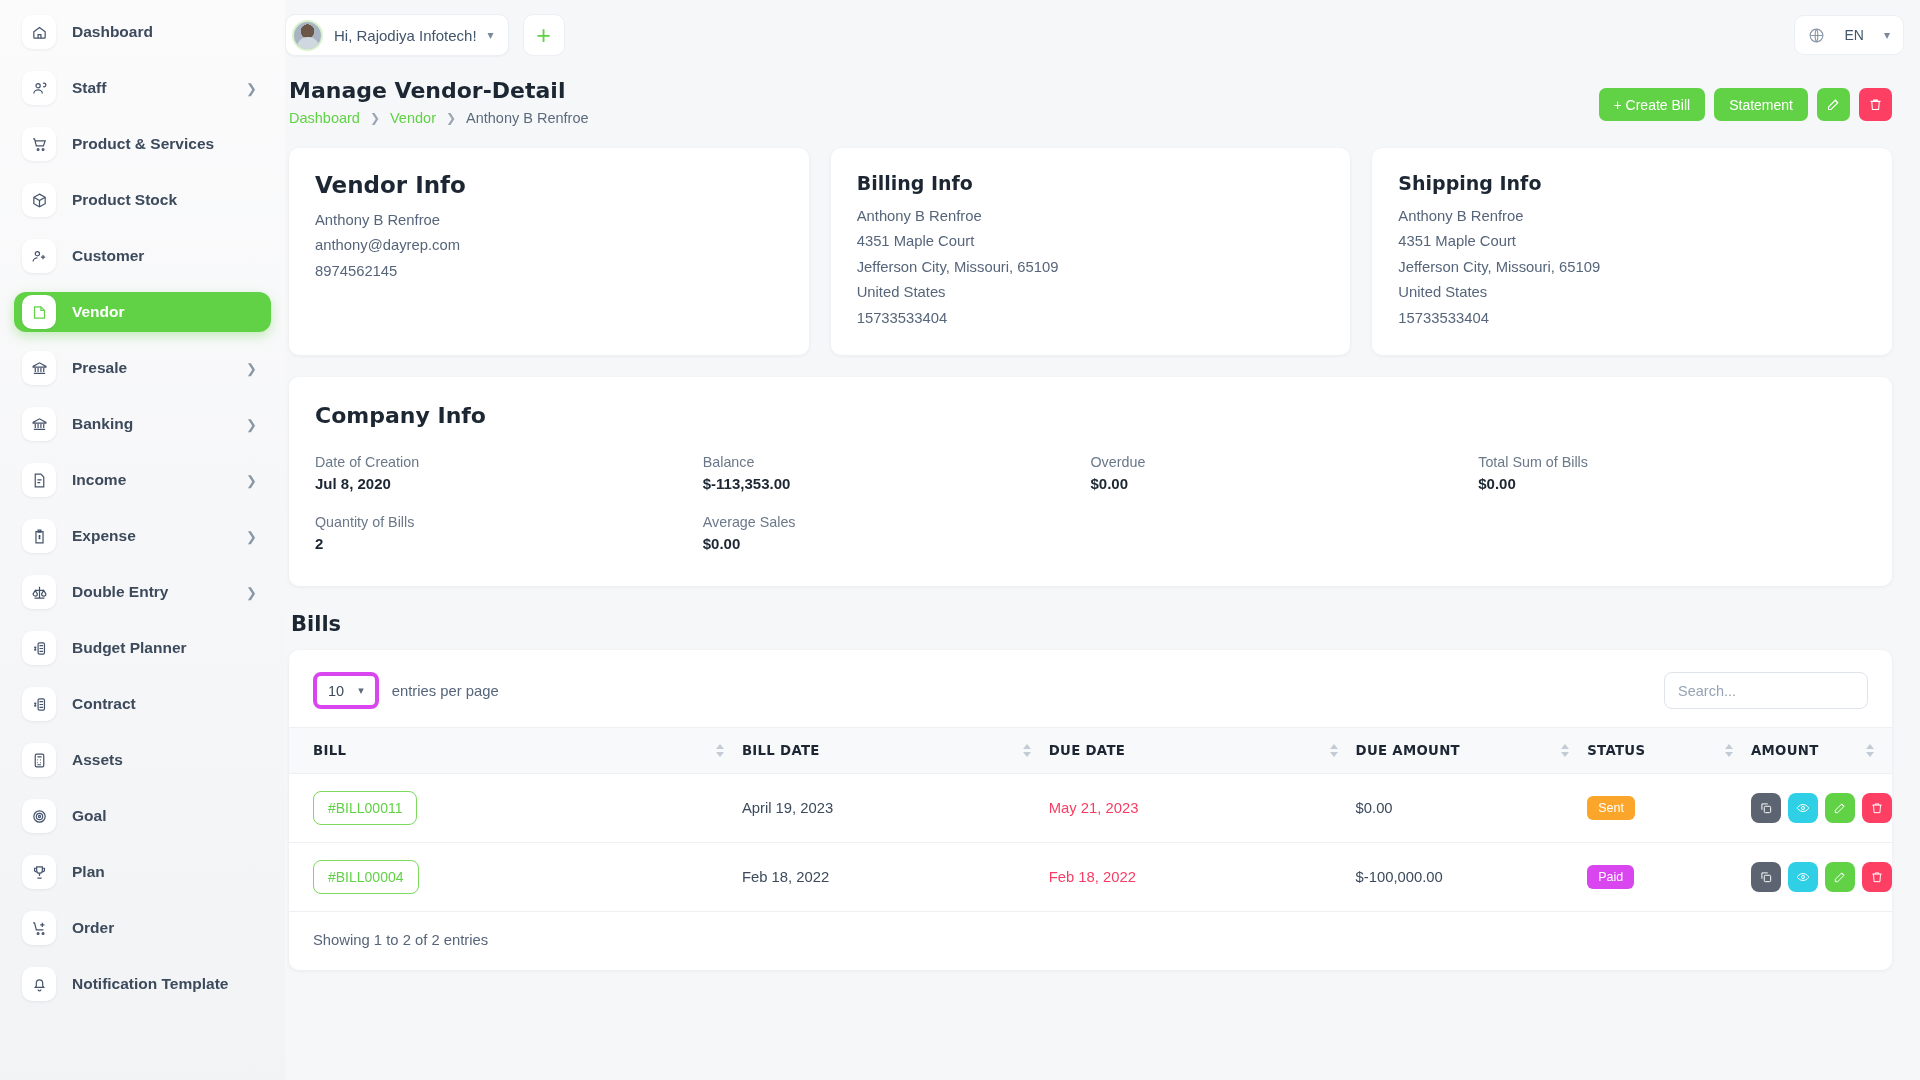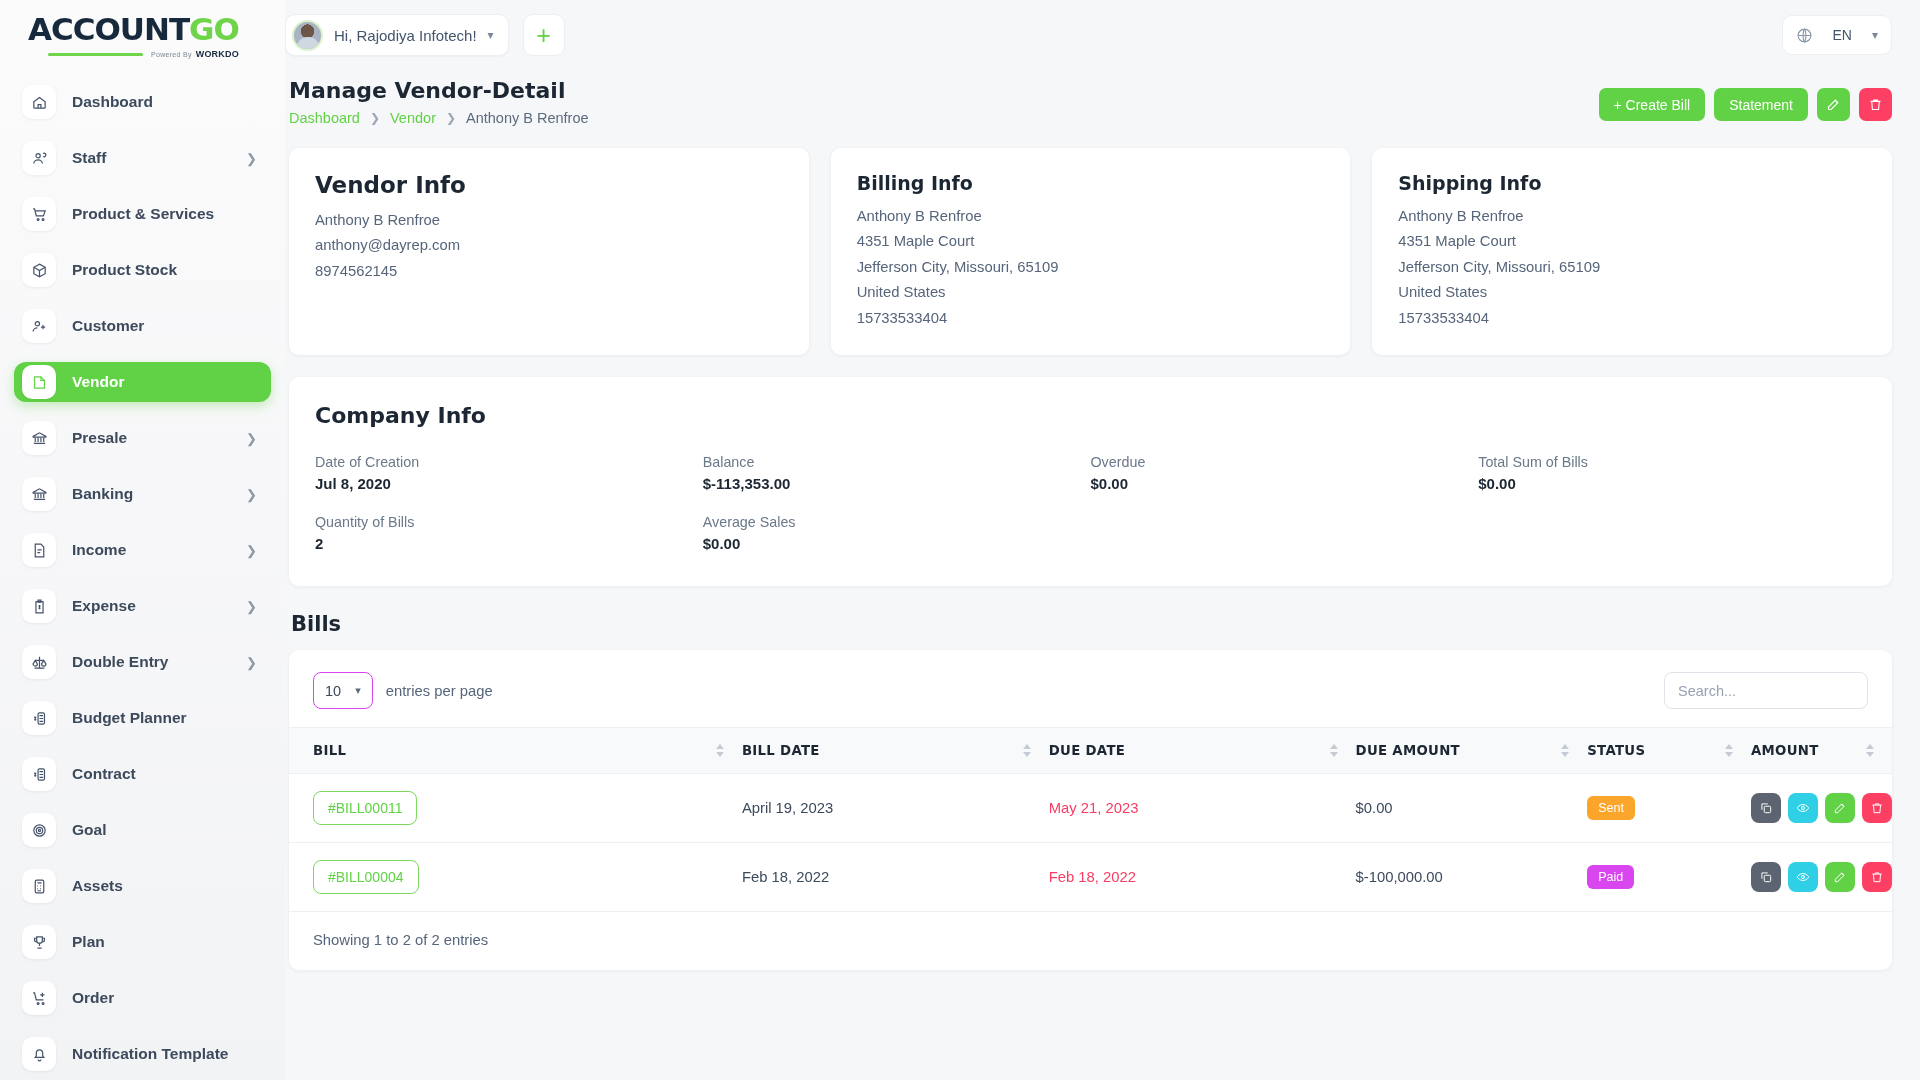--- a/index.html
+++ b/index.html
@@ -41,21 +41,21 @@
   }
   .nav-item .ico svg { width: 17px; height: 17px; stroke: #44536a; fill: none; stroke-width: 1.7; }
   .nav-label { font-size: 15.5px; color: #3c4a5c; font-weight: 600; white-space: nowrap; }
   .nav-caret { margin-left: auto; color: #8a97a6; font-size: 13px; line-height: 1; }
   .nav-item.active { background: #61d246; box-shadow: 0 4px 12px rgba(97,210,70,.35); }
   .nav-item.active .nav-label { color: #ffffff; font-weight: 700; }
   .nav-item.active .ico svg { stroke: #61d246; }
 
   
   .main { flex: 1; height: 1080px; position: relative; overflow: hidden; }
-  .topbar { height: 70px; display: flex; align-items: center; padding: 0 28px 0 0; }
+  .topbar { height: 70px; display: flex; align-items: center; padding: 0 16px 0 0; }
   .user-pill {
     display: flex; align-items: center; gap: 11px;
     background: #fff; border: 1px solid #eceff3; border-radius: 10px;
     height: 42px; padding: 0 14px 0 6px; cursor: pointer;
     box-shadow: 0 1px 2px rgba(20,30,50,.04);
   }
   .avatar {
     width: 31px; height: 31px; border-radius: 50%; flex: 0 0 31px;
     background: radial-gradient(circle at 50% 34%, #6b5647 0 30%, #a9b4c2 31% 100%);
     border: 2px solid #d9f2cd; overflow:hidden; position: relative;
@@ -108,21 +108,21 @@
   .grid4 { display: grid; grid-template-columns: repeat(4, 1fr); row-gap: 22px; }
   .fld-label { font-size: 14.3px; color: #6a7889; margin-bottom: 5px; }
   .fld-value { font-size: 15px; color: #1c2733; font-weight: 700; }
 
   .sec-title { font-size: 21px; font-weight: 700; color: #1c2733; margin: 26px 0 14px 2px; font-family: "DejaVu Sans", sans-serif;}
 
   .table-card { padding: 0 0 22px 0; }
   .table-tools { display: flex; align-items: center; padding: 22px 24px 18px 24px; }
   .per-page { display: flex; align-items: center; gap: 13px; }
   .select-box {
-    display: flex; align-items: center; gap: 14px; border: 1px solid #d946ef;
+    display: flex; align-items: center; gap: 14px; border: 4px solid #d946ef;
     border-radius: 8px; height: 37px; padding: 0 11px; font-size: 14.5px; color: #3c4a5c; cursor: pointer; background:#fff;justify-content:flex-end;
   }
   .select-box .chev { font-size: 11px; color:#5b6b7d; }
   .per-page-label { font-size: 14.8px; color: #56657a; }
   .search-input {
     margin-left: auto; width: 204px; height: 37px; border: 1px solid #dfe4ea; border-radius: 8px;
     padding: 0 13px; font-size: 14.5px; color: #3c4a5c; outline: none; font-family: "Liberation Sans", sans-serif; background:#fff;
   }
   .search-input::placeholder { color: #97a3b2; }
 
@@ -166,33 +166,20 @@
   .c-damt  { width: 14.6%; }
   .c-stat  { width: 10.3%; }
   .c-act   { width: 11%; }
 </style>
 </head>
 <body>
 
 <div id="app">
 
   <aside class="sidebar">
-    <div class="logo-wrap">
-      <div class="logo">
-        <div class="logo-row">
-          <span class="logo-dark">ACCOUNT</span>
-          <span class="logo-green">GO</span>
-        </div>
-        <div class="logo-sub">
-          <span class="logo-bar"></span>
-          <span class="logo-powered">Powered By</span>
-          <span class="logo-workdo">WORKDO</span>
-        </div>
-      </div>
-    </div>
     <nav class="nav" id="nav-root">
         <div class="nav-item">
           <span class="ico">
             <svg viewBox="0 0 24 24">
               <path d="M4 11l8-6 8 6v8a1 1 0 0 1-1 1H5a1 1 0 0 1-1-1z"></path>
               <path d="M10 20v-5h4v5"></path>
             </svg>
           </span>
           <span class="nav-label">Dashboard</span>
         </div>
@@ -314,35 +301,35 @@
               <rect x="10" y="4" width="9" height="16" rx="2"></rect>
               <path d="M12 8h5M12 12h5M12 16h5"></path>
               <path d="M6 9v6M4.5 10.5h3M4.5 13.5h3"></path>
             </svg>
           </span>
           <span class="nav-label">Contract</span>
         </div>
         <div class="nav-item">
           <span class="ico">
             <svg viewBox="0 0 24 24">
+              <rect x="6" y="3" width="12" height="18" rx="2"></rect>
+              <path d="M9 7h6M9 11h1M13 11h1M9 15h1M13 15h1M9 18h5"></path>
+            </svg>
+          </span>
+          <span class="nav-label">Assets</span>
+        </div>
+        <div class="nav-item">
+          <span class="ico">
+            <svg viewBox="0 0 24 24">
               <circle cx="12" cy="12" r="8"></circle>
               <circle cx="12" cy="12" r="4.5"></circle>
               <circle cx="12" cy="12" r="1.5"></circle>
             </svg>
           </span>
           <span class="nav-label">Goal</span>
-        </div>
-        <div class="nav-item">
-          <span class="ico">
-            <svg viewBox="0 0 24 24">
-              <rect x="6" y="3" width="12" height="18" rx="2"></rect>
-              <path d="M9 7h6M9 11h1M13 11h1M9 15h1M13 15h1M9 18h5"></path>
-            </svg>
-          </span>
-          <span class="nav-label">Assets</span>
         </div>
         <div class="nav-item">
           <span class="ico">
             <svg viewBox="0 0 24 24">
               <path d="M8 4h8v5a4 4 0 0 1-8 0z"></path>
               <path d="M8 6H5v2a3 3 0 0 0 3 3M16 6h3v2a3 3 0 0 1-3 3"></path>
               <path d="M12 13v4M9 20h6"></path>
             </svg>
           </span>
           <span class="nav-label">Plan</span>

